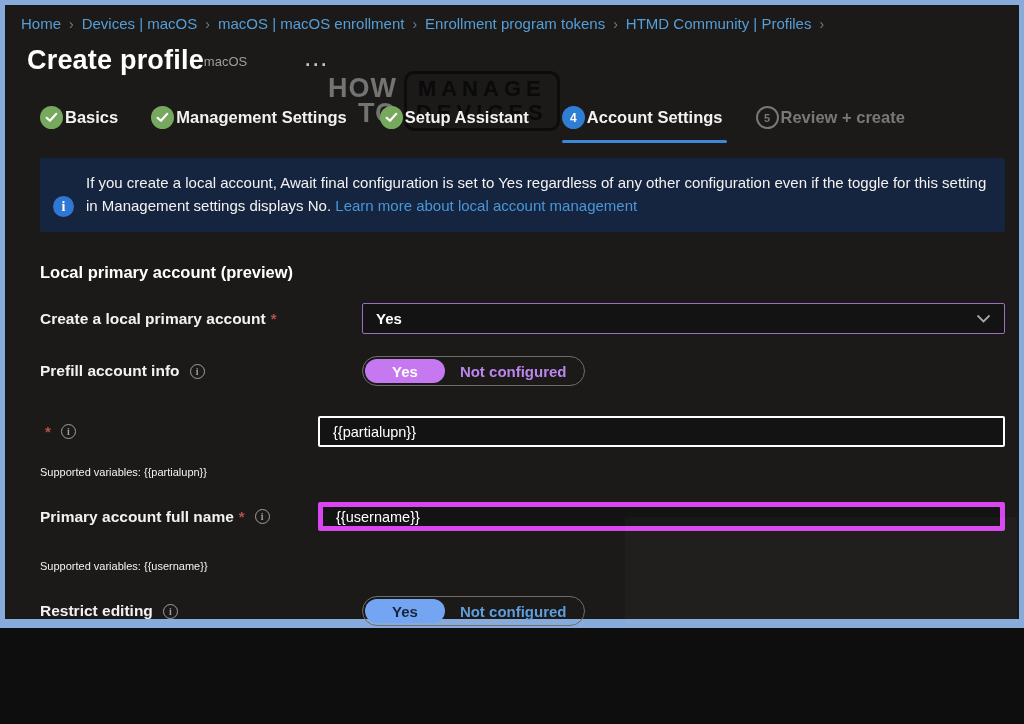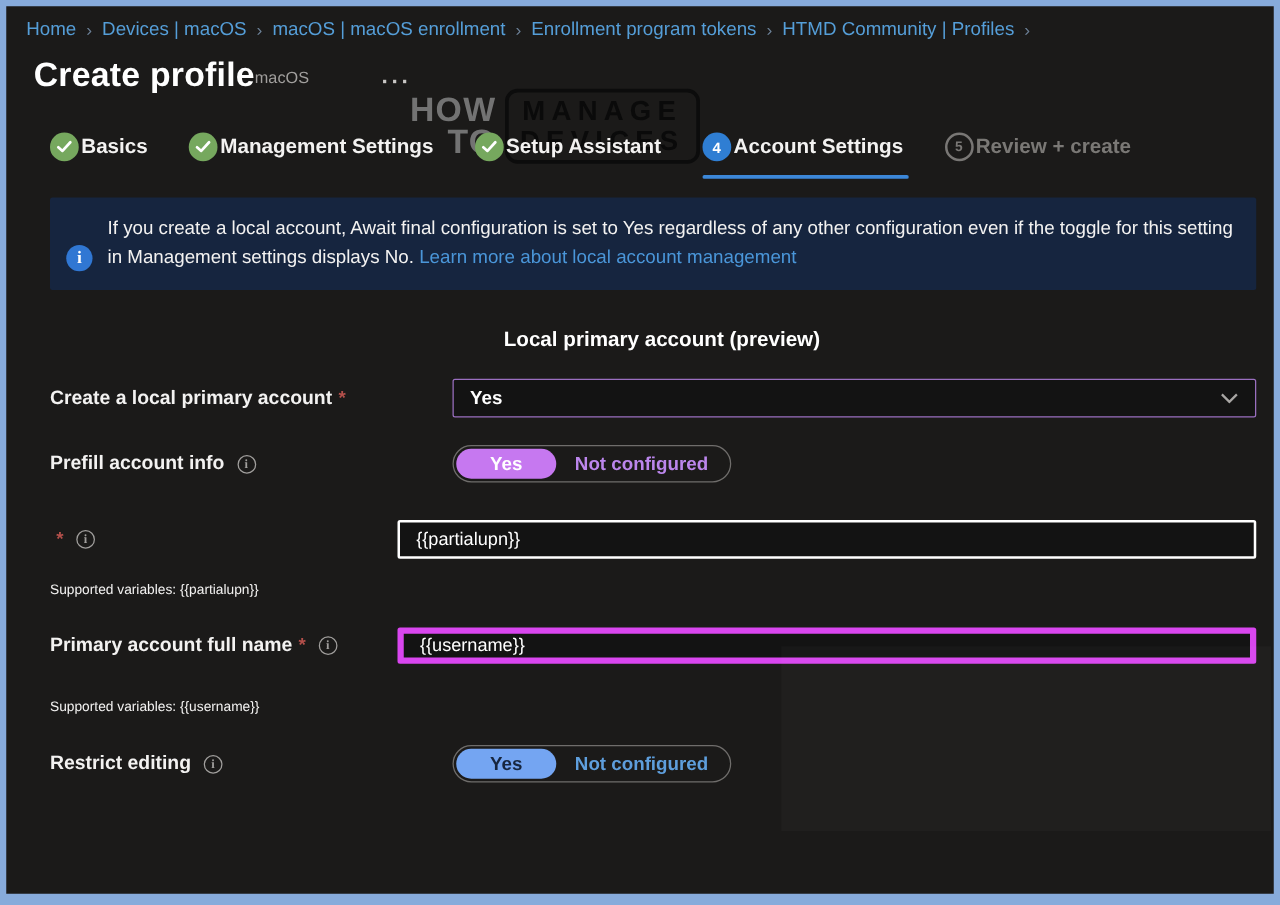--- a/index.html
+++ b/index.html
@@ -1,17 +1,17 @@
 <!DOCTYPE html>
 <html><head>
 <meta charset="utf-8">
 <style>
   html,body{margin:0;padding:0;background:#0e0e0e;}
   *{box-sizing:border-box;font-family:"Liberation Sans",sans-serif;}
-  .stage{position:relative;width:1024px;height:724px;overflow:hidden;}
+  .stage{position:relative;width:1024px;height:628px;overflow:hidden;}
   .frame{position:absolute;inset:0;background:#1b1a19;border:5px solid #87abdb;border-bottom-width:9px;}
   .artifact{position:absolute;left:620px;top:512px;width:392px;height:148px;background:rgba(255,255,255,0.025);pointer-events:none;}
 
   
   .breadcrumb{display:flex;align-items:center;gap:8px;padding:10px 8px 0 16px;font-size:15px;white-space:nowrap;}
   .crumb{color:#559ed8;cursor:pointer;}
   .crumb-sep{color:#6b7f95;font-size:14px;}
 
   
   .header-row{display:flex;align-items:flex-start;margin:13px 0 0 22px;}
@@ -37,21 +37,21 @@
   .step.active-step::after{content:"";position:absolute;left:0;right:-4px;bottom:-12px;height:3.5px;background:#3c87d8;border-radius:2px;}
 
   
   .banner{display:flex;align-items:flex-end;margin:27px 14px 0 35px;background:#16253f;border-radius:2px;padding:13px 18px 15px 13px;}
   .banner-icon{width:21px;height:21px;border-radius:50%;background:#3077d3;color:#fff;display:flex;align-items:center;justify-content:center;flex-shrink:0;margin-top:2px;font-size:14px;font-weight:700;}
   .banner-icon::after{content:"i";font-family:"Liberation Serif",serif;}
   .banner-text{margin-left:12px;color:#f3f2f1;font-size:15px;line-height:23px;}
   .banner-link{color:#4a96d9;cursor:pointer;}
 
   
-  .section-title{margin:31px 0 0 35px;color:#ffffff;font-size:16.5px;font-weight:700;text-align:center;}
+  .section-title{margin:31px 0 0 35px;color:#ffffff;font-size:16.5px;font-weight:700;}
   .form{margin:0 14px 0 35px;}
   .row{display:flex;align-items:center;}
   .row-label{width:278px;flex-shrink:0;display:flex;align-items:center;color:#f3f2f1;font-size:15.5px;font-weight:600;}
   .req{color:#b4504b;margin-left:5px;font-size:15px;}
   .info-badge{width:15px;height:15px;border:1px solid #a19f9d;border-radius:50%;color:#a19f9d;font-size:10px;display:inline-flex;align-items:center;justify-content:center;margin-left:10px;flex-shrink:0;}
   .info-badge::after{content:"i";font-family:"Liberation Serif",serif;}
   .ctrl{flex:1;display:flex;align-items:flex-start;}
   .ctrl.indent{padding-left:44px;}
 
   .row-dropdown{margin-top:21px;height:31px;}

